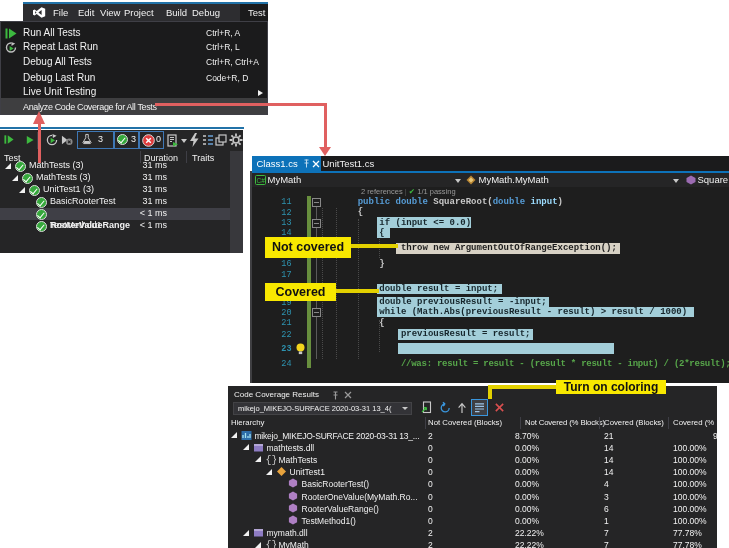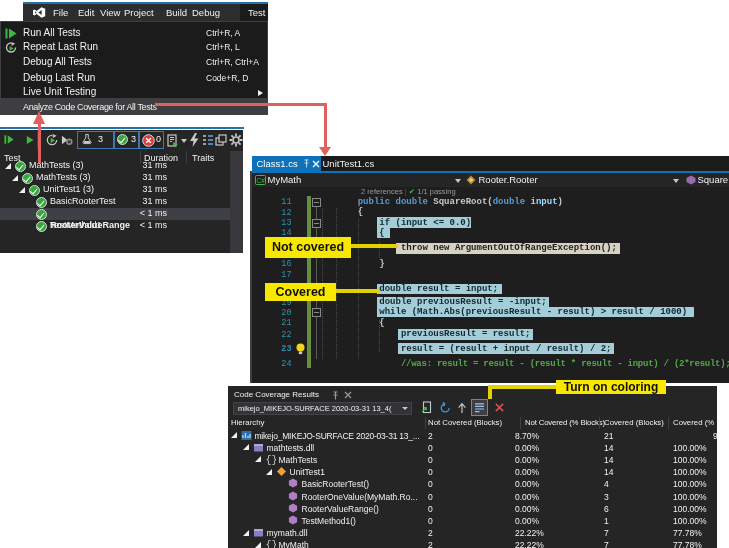--- a/index.html
+++ b/index.html
@@ -186,21 +186,21 @@
       <svg class="abs" style="left:3px;top:2px;" width="11" height="10" viewBox="0 0 11 10">
           <rect x="0.5" y="0.5" width="10" height="9" rx="1" fill="#1e1e1e" stroke="#3db93f" stroke-width="1"></rect>
           <text x="1.5" y="7.5" font-size="6.5" fill="#3db93f" font-family="Liberation Sans">C#</text>
         </svg>
       <span class="abs" style="left:16px;top:1px;">MyMath</span>
       <div class="abs" style="left:203px;top:5.5px;width:0;height:0;border-left:3.5px solid transparent;border-right:3.5px solid transparent;border-top:4px solid #c8c8c8;"></div>
       <svg class="abs" style="left:214px;top:2px;" width="10" height="10" viewBox="0 0 10 10">
           <path d="M5 0.5 L9.5 5 L5 9.5 L0.5 5 Z" fill="#b88432"></path>
           <path d="M5 2.5 L7.5 5 L5 7.5 L2.5 5 Z" fill="#e8c87a"></path>
         </svg>
-      <span class="abs" style="left:227px;top:1px;">Rooter.Rooter</span>
+      <span class="abs" style="left:227px;top:1px;">MyMath.MyMath</span>
       <div class="abs" style="left:421px;top:5.5px;width:0;height:0;border-left:3.5px solid transparent;border-right:3.5px solid transparent;border-top:4px solid #c8c8c8;"></div>
       <svg class="abs" style="left:434px;top:2px;" width="10" height="10" viewBox="0 0 10 10">
           <path d="M5 0.5 L9.5 3 L9.5 7 L5 9.5 L0.5 7 L0.5 3 Z" fill="#9b6bb1"></path>
         </svg>
       <span class="abs" style="left:446px;top:1px;">SquareRoot</span>
     </div>
 
     <div class="abs mono" style="left:0;top:31px;width:477.5px;height:181px;font-size:9px;font-weight:bold;color:#c8c8c8;">
 
       <div class="abs" style="left:55px;top:9px;width:4px;height:172px;background:#688f3e;"></div>
@@ -252,21 +252,20 @@
       <div class="abs" style="left:106.2px;top:20.4px;">{</div>
       <div class="abs" style="left:127.8px;top:30.9px;color:#16262c;"><span>if</span> (input &lt;= 0.0)</div>
       <div class="abs" style="left:127.8px;top:41.2px;color:#16262c;">{</div>
       <div class="abs" style="left:149.4px;top:56.3px;color:#1c1c1c;">throw new ArgumentOutOfRangeException();</div>
       <div class="abs" style="left:127.8px;top:71.7px;">}</div>
       <div class="abs" style="left:127.8px;top:97.3px;color:#16262c;">double result = input;</div>
       <div class="abs" style="left:127.8px;top:110.3px;color:#16262c;">double previousResult = -input;</div>
       <div class="abs" style="left:127.8px;top:120.4px;color:#16262c;">while (Math.Abs(previousResult - result) &gt; result / 1000)</div>
       <div class="abs" style="left:127.8px;top:130.8px;">{</div>
       <div class="abs" style="left:149.4px;top:142.3px;color:#16262c;">previousResult = result;</div>
-      <div class="abs" style="left:149.4px;top:156.8px;color:#16262c;">result = (result + input / result) / 2;</div>
       <div class="abs" style="left:149.4px;top:171.8px;color:#57a64a;letter-spacing:-0.25px;">//was: result = result - (result * result - input) / (2*result);</div>
 
       <svg class="abs" style="left:43px;top:155.5px;" width="11" height="12" viewBox="0 0 11 12">
           <circle cx="5.5" cy="4.5" r="4" fill="#f3d51c"></circle>
           <rect x="3.8" y="8.5" width="3.4" height="2.6" fill="#c8c8c8"></rect>
         </svg>
     </div>
 
   </div>
 

